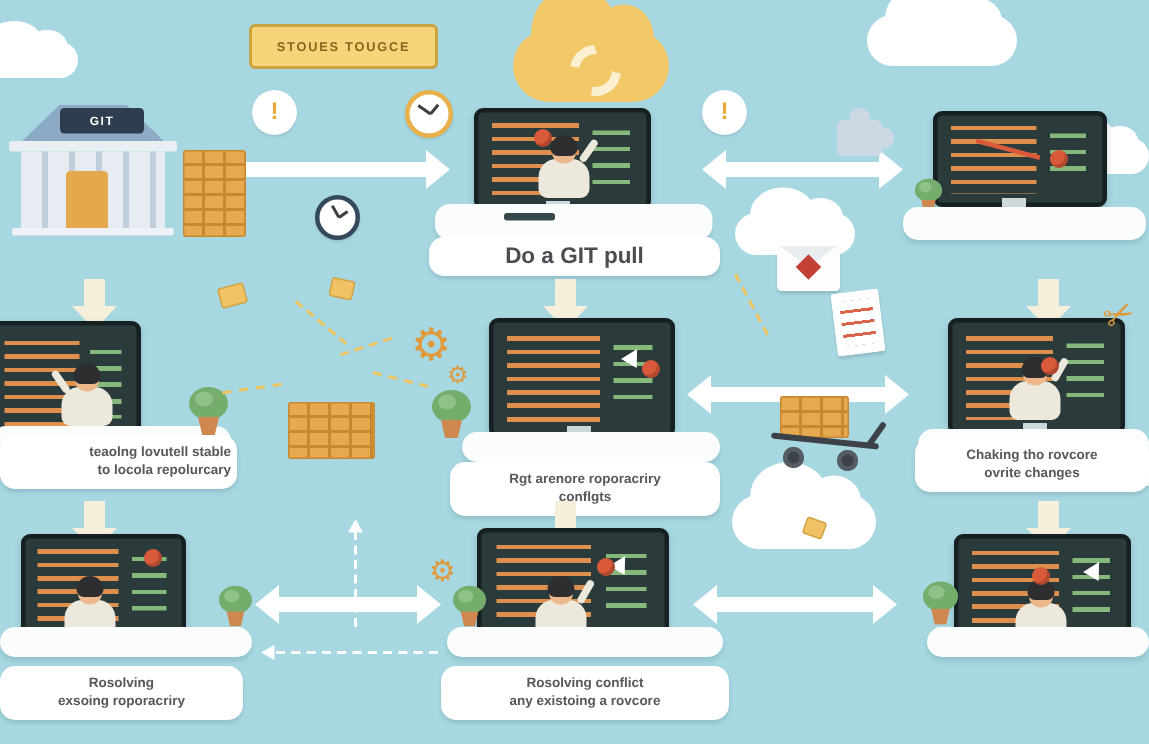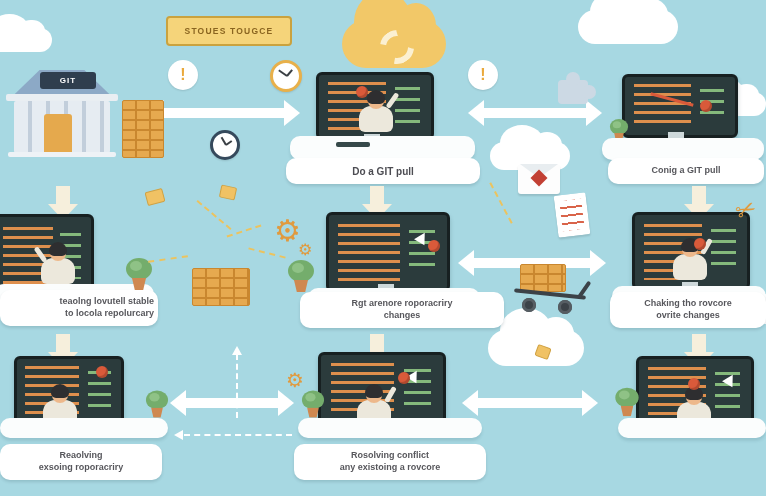--- a/index.html
+++ b/index.html
@@ -13,21 +13,21 @@
   .blob::before{content:"";position:absolute;width:55%;height:130%;background:#f2c868;border-radius:50%;left:12%;top:-60%;}
   .blob::after{content:"";position:absolute;width:38%;height:95%;background:#f2c868;border-radius:50%;right:10%;top:-35%;}
   .ring{position:absolute;width:22px;height:22px;border:6px solid #fbf0d2;border-radius:50%;border-left-color:transparent;transform:rotate(-35deg);}
   
   .ribbon{position:absolute;background:#f5d47a;border:2px solid #caa23e;border-radius:4px;color:#8a6520;
           font-weight:bold;font-size:8.5px;letter-spacing:1.2px;display:flex;align-items:center;justify-content:center;}
   
   .card{position:absolute;background:#fff;border-radius:10px;display:flex;flex-direction:column;align-items:center;
         justify-content:center;color:#57575c;font-weight:bold;text-align:center;font-size:9px;line-height:1.3;
         padding:2px 4px;box-sizing:border-box;box-shadow:0 2px 3px rgba(50,80,90,.18);}
-  .card.big{font-size:10px;color:#4c4c52;}
+  .card.big{font-size:15px;color:#4c4c52;}
   
   .harrow{position:absolute;}
   .harrow .bar{position:absolute;left:14px;right:14px;top:8px;bottom:8px;background:#fff;}
   .harrow .tl{position:absolute;left:0;top:0;width:0;height:0;border-top:13px solid transparent;border-bottom:13px solid transparent;border-right:16px solid #fff;}
   .harrow .tr{position:absolute;right:0;top:0;width:0;height:0;border-top:13px solid transparent;border-bottom:13px solid transparent;border-left:16px solid #fff;}
   .darrow{position:absolute;width:30px;height:34px;}
   .darrow .bar{position:absolute;left:8px;right:8px;top:0;height:18px;background:#f6efdc;}
   .darrow .tip{position:absolute;bottom:0;left:0;width:0;height:0;border-left:15px solid transparent;border-right:15px solid transparent;border-top:16px solid #f6efdc;}
   
   .screen{position:absolute;background:#2b3b3c;border:3px solid #172021;border-radius:6px;overflow:hidden;
@@ -168,23 +168,20 @@
   <div class="screen" style="left:622px;top:74px;width:110px;height:58px;"></div>
   <div class="redline" style="left:650px;top:98px;width:44px;transform:rotate(15deg);"></div>
   <div class="ball" style="left:700px;top:100px;"></div>
   <div class="stand" style="left:668px;top:132px;width:16px;height:8px;"></div>
   <div class="sbase" style="left:656px;top:139px;width:40px;height:5px;"></div>
   <div class="plant" style="left:606px;top:114px;transform:scale(.7);">
       <span class="leaves"></span>
       <span class="pot"></span>
     </div>
   <div class="desk" style="left:602px;top:138px;width:162px;height:22px;"></div>
-  <div class="card" style="left:608px;top:158px;width:156px;height:26px;">
-    <span>Conig a GIT pull</span>
-  </div>
 
   <div class="darrow" style="left:48px;top:186px;">
       <span class="bar"></span>
       <span class="tip"></span>
     </div>
   <div class="darrow" style="left:362px;top:186px;">
       <span class="bar"></span>
       <span class="tip"></span>
     </div>
   <div class="darrow" style="left:684px;top:186px;">
@@ -228,23 +225,23 @@
       <span class="pot"></span>
     </div>
   <div class="dashy" style="left:148px;top:258px;width:40px;transform:rotate(-8deg);"></div>
   <div class="dashy" style="left:248px;top:252px;width:38px;transform:rotate(14deg);"></div>
 
   <div class="screen" style="left:326px;top:212px;width:118px;height:74px;"></div>
   <div class="cursor" style="left:416px;top:232px;transform:rotate(30deg);"></div>
   <div class="ball" style="left:428px;top:240px;"></div>
   <div class="stand" style="left:378px;top:284px;width:16px;height:6px;"></div>
   <div class="desk" style="left:308px;top:288px;width:172px;height:20px;"></div>
-  <div class="card" style="left:300px;top:292px;width:204px;height:36px;">
+  <div class="card" style="left:300px;top:308px;width:180px;height:36px;">
     <span>Rgt arenore roporacriry</span>
-    <span>changes</span>
+    <span>conflgts</span>
   </div>
 
   <div class="harrow" style="left:458px;top:250px;width:148px;height:26px;">
     <span class="tl"></span>
       <span class="bar"></span>
       <span class="tr"></span>
   </div>
 
   <div class="pallet" style="left:520px;top:264px;width:44px;height:26px;"></div>
   <div class="cartframe" style="left:514px;top:292px;width:72px;height:4px;transform:rotate(6deg);"></div>
@@ -291,21 +288,21 @@
     <span class="body"></span>
     <span class="head"></span>
     <span class="hair"></span>
   </div>
   <div class="desk" style="left:0px;top:418px;width:168px;height:20px;"></div>
   <div class="plant" style="left:144px;top:388px;transform:scale(.85);">
       <span class="leaves"></span>
       <span class="pot"></span>
     </div>
   <div class="card" style="left:0px;top:444px;width:162px;height:36px;">
-    <span>Reaolving</span>
+    <span>Rosolving</span>
     <span>exsoing roporacriry</span>
   </div>
 
   <div class="harrow" style="left:170px;top:390px;width:124px;height:26px;">
     <span class="tl"></span>
       <span class="bar"></span>
       <span class="tr"></span>
   </div>
   <div class="harrow" style="left:462px;top:390px;width:136px;height:26px;">
     <span class="tl"></span>

